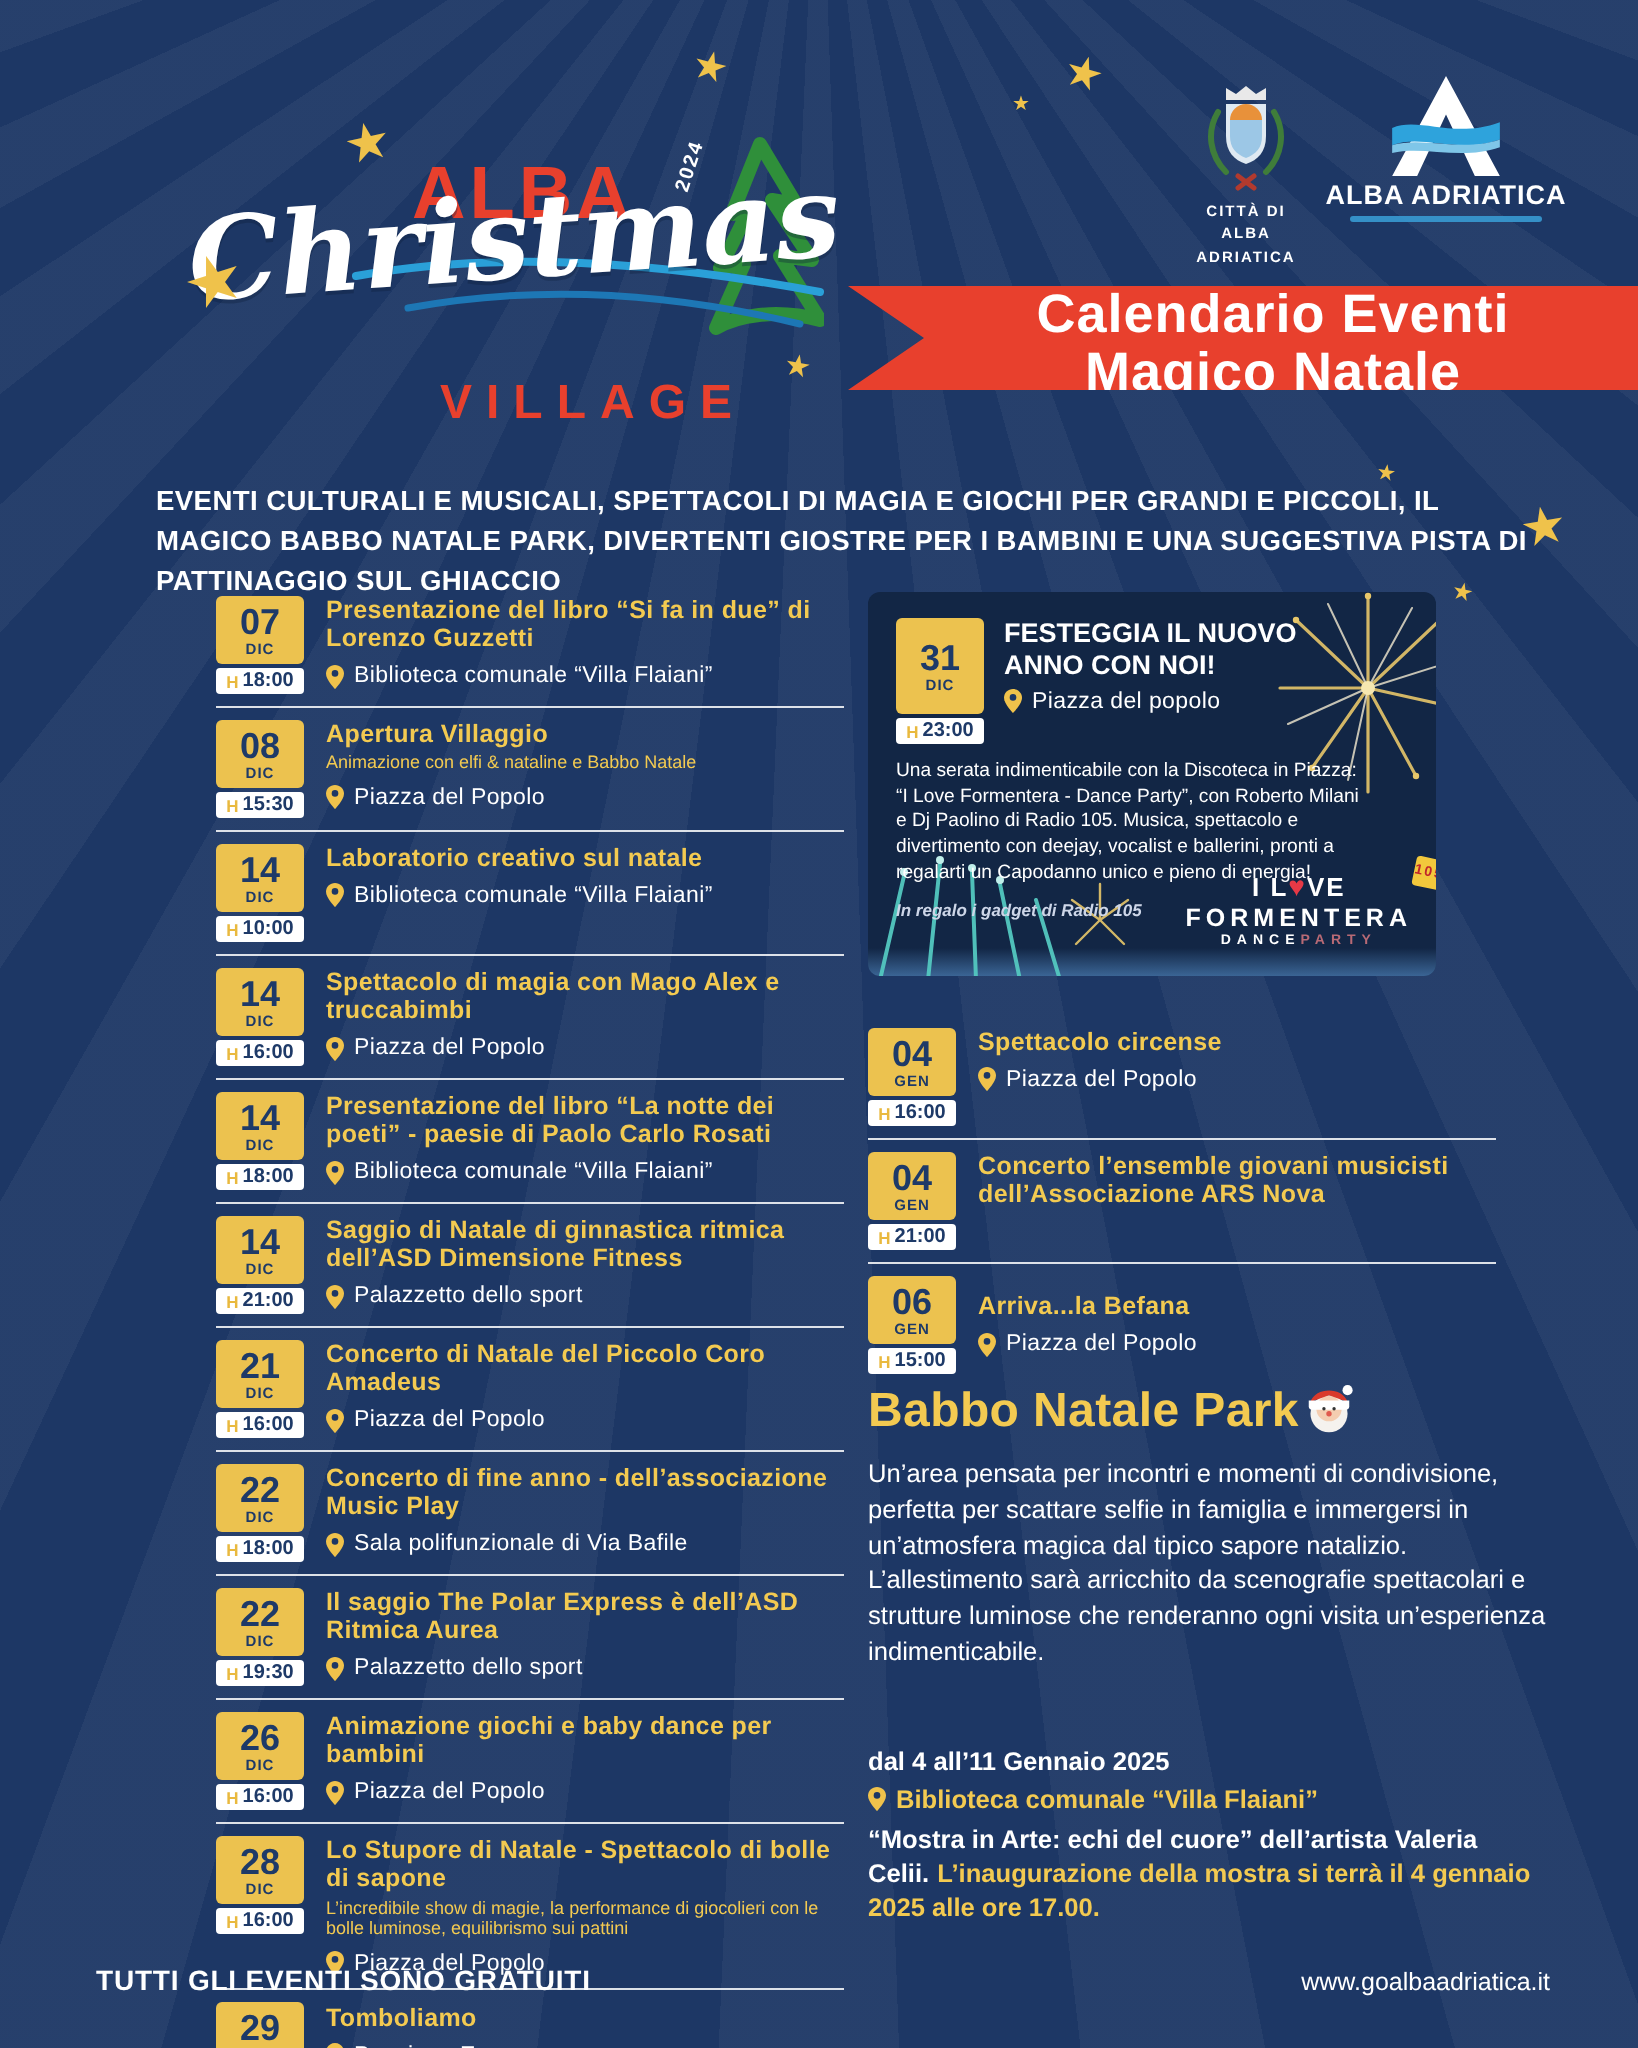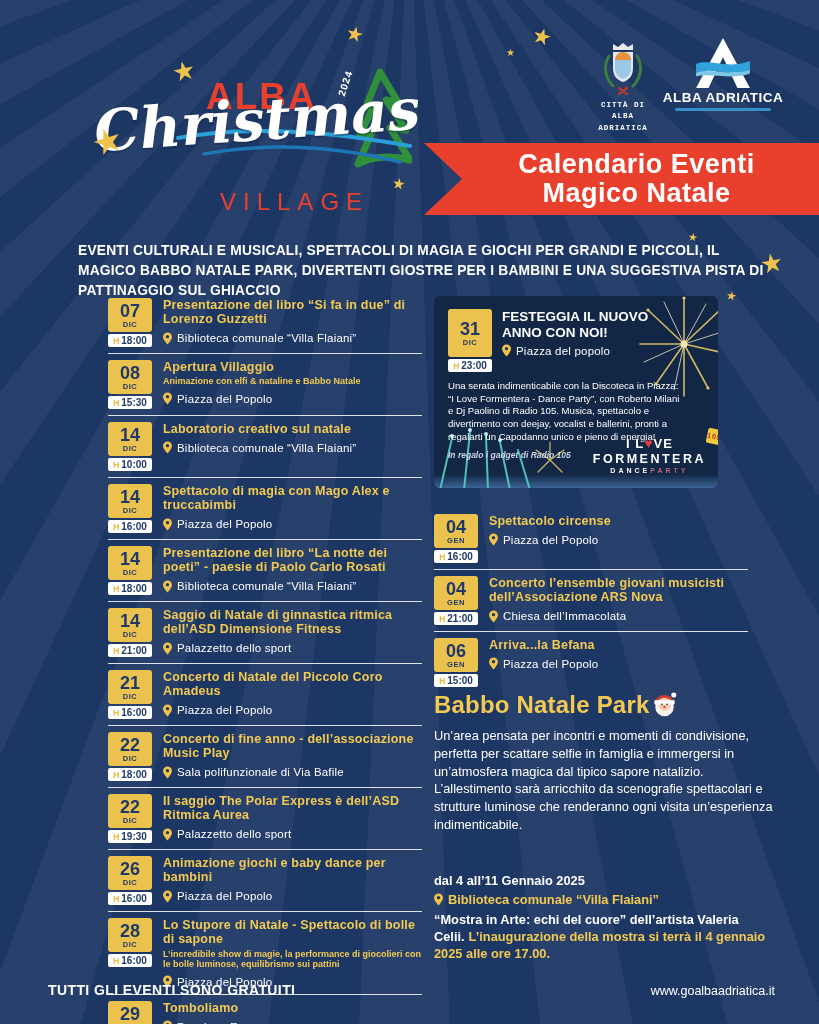--- a/index.html
+++ b/index.html
@@ -25,58 +25,58 @@
     transform:rotate(-72deg); transform-origin:left top;}
   .logo .alba{position:absolute; left:118px; top:48px; z-index:2;
     color:#e8402d; font-size:37px; font-weight:bold; letter-spacing:2px;}
   .logo .swoosh{position:absolute; left:86px; top:96px; z-index:1;}
   .logo .script{position:absolute; left:-6px; top:58px; width:350px; z-index:3;
     text-align:center; color:#fff;
     font-family:"DejaVu Serif", serif; font-style:italic; font-weight:bold;
     font-size:57px; transform:rotate(-4deg);
     text-shadow:0 2px 0 rgba(13,31,60,.35);}
   .logo .village{position:absolute; left:132px; top:160px; z-index:3;
-    color:#e8402d; font-size:24px; font-weight:normal; letter-spacing:7px;}
+    color:#e8402d; font-size:24px; font-weight:bold; letter-spacing:7px;}
   
   .muni{position:absolute; left:588px; top:42px; width:70px; text-align:center; z-index:2;}
-  .muni .cap{color:#fff; font-family:Liberation Mono, monospace; font-weight:bold;
+  .muni .cap{color:#fff; font-family:Liberation Sans, sans-serif; font-weight:bold;
     font-size:7.5px; letter-spacing:1px; line-height:1.5;}
   .brand{position:absolute; left:652px; top:38px; width:142px; text-align:center; z-index:2;}
   .brand .name{color:#fff; font-weight:bold; font-size:13.5px; letter-spacing:.5px; margin-top:2px;}
   .brand .tagbar{height:3px; width:96px; margin:3px auto 0;
     background:rgba(58,160,216,.85); border-radius:2px;}
   
-  .ribbon{position:absolute; left:424px; top:143px; width:395px; height:72px; z-index:4;
+  .ribbon{position:absolute; left:424px; top:143px; width:395px; height:52px; z-index:4;
     background:#e8402d;
     clip-path:polygon(0 0,100% 0,100% 100%,0 100%,38px 50%);
-    display:flex; flex-direction:column; justify-content:center; align-items:center;
+    display:flex; flex-direction:column; justify-content:space-between; align-items:center;
     padding-left:30px; box-sizing:border-box;}
   .ribbon div{color:#fff; font-weight:bold; font-size:27px; line-height:1.08; letter-spacing:.5px;}
   
   .intro{position:absolute; left:78px; top:241px; width:690px; z-index:2;
     color:#fff; font-weight:bold; font-size:13.8px; line-height:1.45;
     text-transform:uppercase; letter-spacing:.2px;}
   
   .col{position:absolute; z-index:2;}
   .col-left{left:108px; top:292px; width:314px;}
   .col-right{left:434px; top:508px; width:314px;}
   .event{display:flex; padding:6px 0 6px; border-bottom:1px solid rgba(255,255,255,.85);}
-  .event:last-child{border-bottom:none;}
+  .event:last-child{border-bottom:none;align-items:center;}
   .dbadge{width:44px; flex:none;}
   .dbox{background:#ecc24f; border-radius:3px; height:34px; text-align:center;
     display:flex; flex-direction:column; justify-content:center;}
   .dbox .day{color:#1e3a68; font-size:18px; font-weight:bold; line-height:1;}
   .dbox .mon{color:#1e3a68; font-size:7.5px; font-weight:bold; letter-spacing:.5px; line-height:1; margin-top:1px;}
   .tstrip{background:#fff; border-radius:2px; height:13px; margin-top:2px;
     display:flex; align-items:center; justify-content:center; gap:2px;}
   .tstrip .h{color:#e9b93e; font-size:8.5px; font-weight:bold;}
   .tstrip .t{color:#1e3a68; font-size:10px; font-weight:bold;}
   .econtent{flex:1; padding-left:11px;}
   .etitle{color:#f3ca51; font-size:12.5px; font-weight:bold; line-height:1.14; letter-spacing:.2px;}
-  .esub{color:#f3ca51; font-size:9px; font-weight:bold; line-height:1.2; margin-top:2px;}
+  .esub{color:#f3ca51; font-size:9px; font-weight:normal; line-height:1.2; margin-top:2px;}
   .eloc{display:flex; align-items:center; gap:5px; margin-top:5px;}
   .eloc span{color:#fff; font-size:11.5px; letter-spacing:.2px;}
   
   .nye{position:absolute; left:434px; top:296px; width:284px; height:192px; z-index:2;
     background:#122645; border-radius:6px; overflow:hidden; box-sizing:border-box;
     padding:13px 14px;}
   .nye .glow{position:absolute; left:0; right:0; bottom:0; height:14px;
     background:linear-gradient(to top, rgba(92,152,214,.55), rgba(92,152,214,0));}
   .nye-head{display:flex; position:relative; z-index:2;}
   .nye-head .econtent{padding-left:10px;}
@@ -555,27 +555,20 @@
             <div class="day">04</div>
             <div class="mon">GEN</div>
           </div>
         <div class="tstrip">
             <span class="h">H</span>
             <span class="t">21:00</span>
           </div>
       </div>
       <div class="econtent">
         <div class="etitle">Concerto l’ensemble giovani musicisti dell’Associazione ARS Nova</div>
-        <div class="eloc">
-            <svg width="9" height="13" viewBox="0 0 12 16">
-              <path d="M6 0C2.7 0 0 2.6 0 5.8 0 10 6 16 6 16s6-6 6-10.2C12 2.6 9.3 0 6 0z" fill="#f0c24b"></path>
-              <circle cx="6" cy="5.6" r="2.2" fill="#1d3765"></circle>
-            </svg>
-            <span>Chiesa dell’Immacolata</span>
-          </div>
       </div>
     </div>
 
     <div class="event">
       <div class="dbadge">
         <div class="dbox">
             <div class="day">06</div>
             <div class="mon">GEN</div>
           </div>
         <div class="tstrip">

